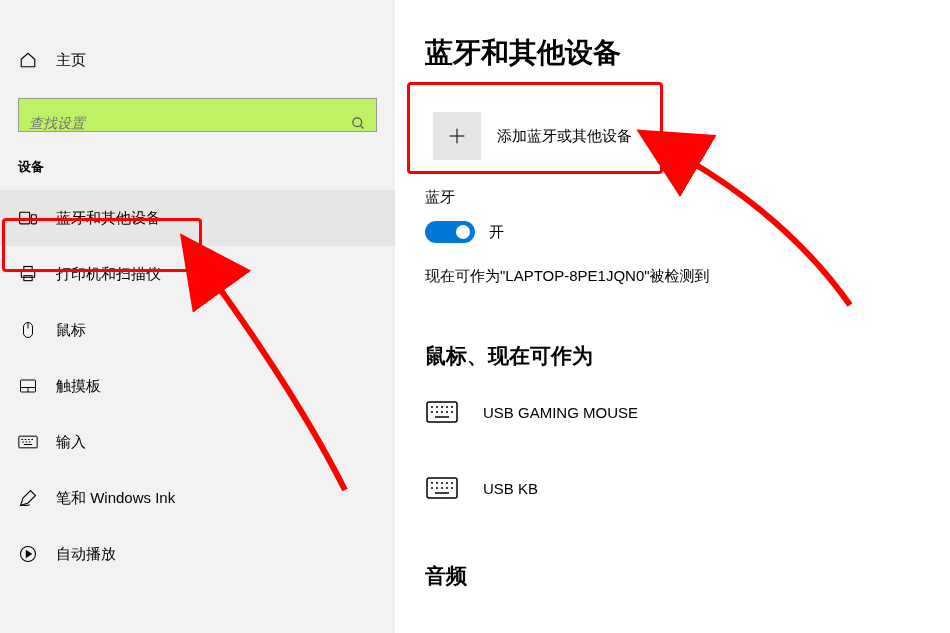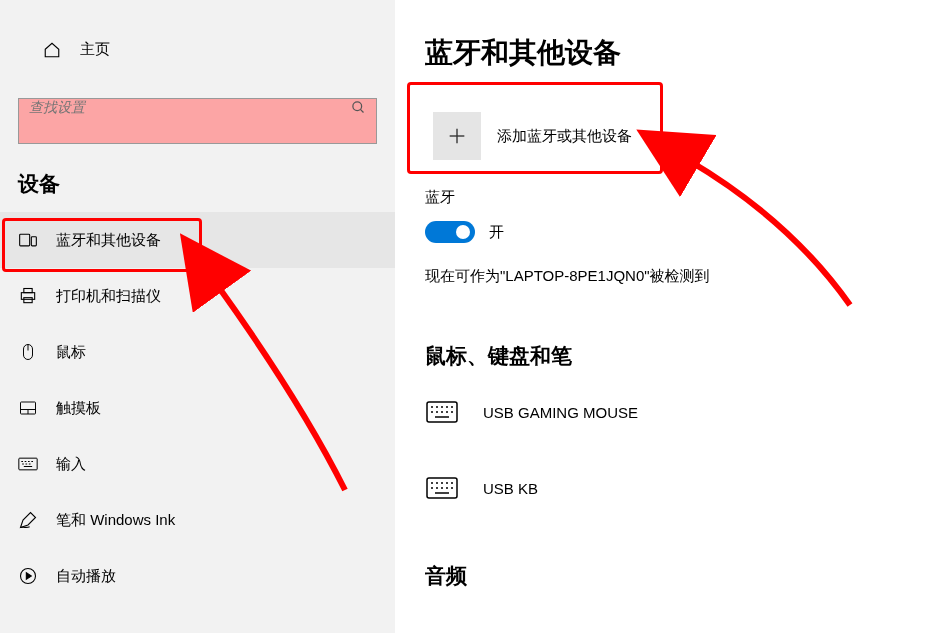--- a/index.html
+++ b/index.html
@@ -16,49 +16,49 @@
     }
     .sidebar {
       width: 395px;
       height: 100%;
       background: #f2f2f2;
       padding-top: 40px;
       position: relative;
     }
     .home-row {
       display: flex;
+      align-items: center;
       gap: 18px;
       padding: 0 18px;
       height: 40px;
       cursor: pointer;
       font-size: 15px;
-      margin-left: 24px;
     }
     .home-row .ico { width: 20px; height: 20px; display:flex; align-items:center; justify-content:center; }
     .search-box {
       margin: 18px 18px 0 18px;
-      height: 46px;
+      height: 34px;
       border: 1px solid #999;
-      background: #fca5a5;
-      display: flex;
-      align-items: flex-start;
+      background: #bef264;
+      display: flex;
+      align-items: flex-end;
       padding: 0 10px;
     }
     .search-box input {
       flex: 1;
       border: none;
       outline: none;
       font-size: 14px;
       font-style: italic;
       color: #666;
       background: transparent;
     }
     .search-box .search-ico { width:16px; height:16px; display:flex; align-items:center; justify-content:center; }
     .section-title {
-      font-size: 21px;
+      font-size: 13px;
       font-weight: 600;
       padding: 26px 18px 14px 18px;
     }
     .nav-item {
       display: flex;
       align-items: center;
       gap: 18px;
       padding: 0 18px;
       height: 56px;
       cursor: pointer;
@@ -253,21 +253,21 @@
   <div class="bt-label">蓝牙</div>
   <div class="toggle-row">
     <div class="toggle">
       <div class="knob"></div>
     </div>
     <span class="toggle-text">开</span>
   </div>
 
   <div class="discover-text">现在可作为"LAPTOP-8PE1JQN0"被检测到</div>
 
-  <div class="subheading">鼠标、键盘和笔</div>
+  <div class="subheading">鼠标、现在可作为</div>
 
   <div class="device-row">
     <span class="ico">
       <svg width="32" height="22" viewBox="0 0 32 22" fill="none" stroke="#000" stroke-width="1.5">
         <rect x="1" y="1" width="30" height="20" rx="2"></rect>
         <line x1="5" y1="6" x2="7" y2="6"></line>
           <line x1="10" y1="6" x2="12" y2="6"></line>
           <line x1="15" y1="6" x2="17" y2="6"></line>
           <line x1="20" y1="6" x2="22" y2="6"></line>
           <line x1="25" y1="6" x2="27" y2="6"></line>

